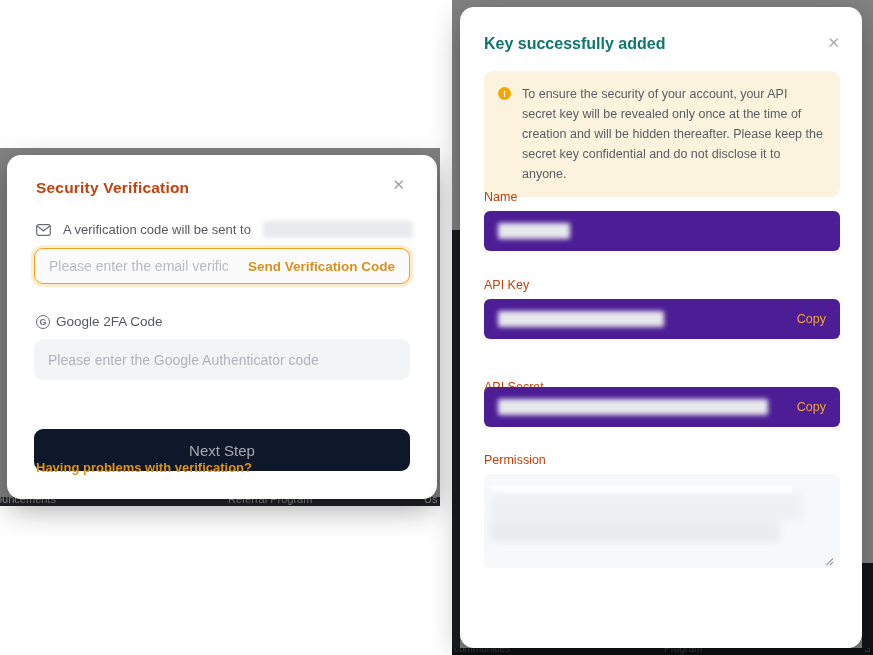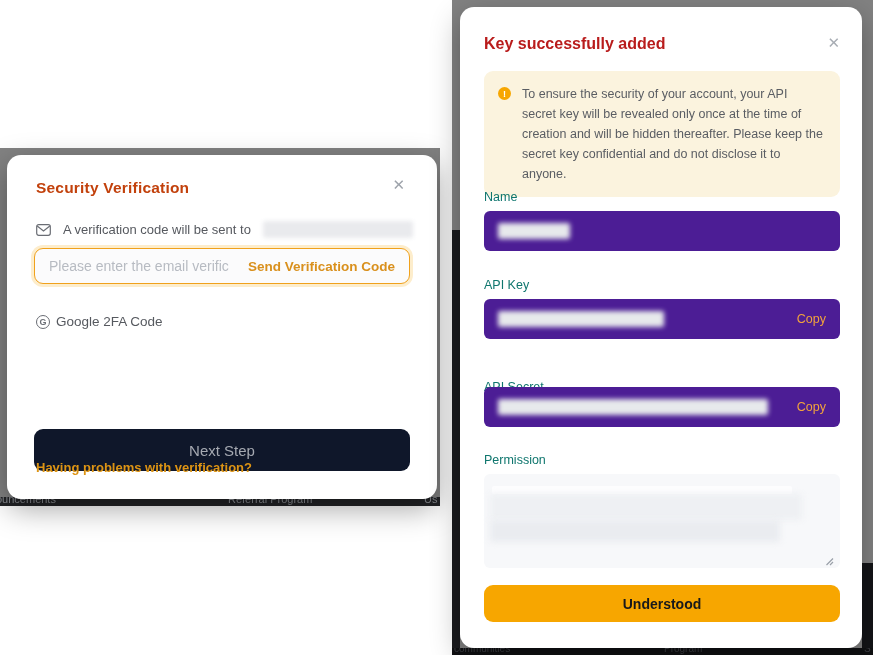--- a/index.html
+++ b/index.html
@@ -43,27 +43,27 @@
 
   
   .panel-right { position:absolute; left:452px; top:0; width:421px; height:655px; background:#828282; }
   .pr-dark-left { position:absolute; left:0; top:230px; width:8px; height:425px; background:#1a1b1e; }
   .pr-dark-right { position:absolute; left:410px; top:563px; width:11px; height:92px; background:#131417; }
   .pr-dark-bottom { position:absolute; left:0; top:648px; width:421px; height:7px; background:#0f1012; overflow:hidden; }
   .pr-dark-bottom span { position:absolute; top:-5px; font-size:10px; color:#3c3e43; white-space:nowrap; }
 
   .modal-right { position:absolute; left:8px; top:7px; width:402px; height:641px; background:#ffffff;
                  border-radius:14px; box-shadow:0 10px 30px rgba(0,0,0,0.30); }
-  .mr-title { position:absolute; left:24px; top:28px; font-size:16px; font-weight:bold; color:#b91c1c; }
+  .mr-title { position:absolute; left:24px; top:28px; font-size:16px; font-weight:bold; color:#0f766e; }
   .mr-close { position:absolute; right:22px; top:28px; font-size:15px; color:#a8adb4; background:none; border:none; cursor:pointer; line-height:1; }
   .mr-warn { position:absolute; left:24px; top:64px; width:356px; background:#fbf3de; border-radius:9px;
              padding:13px 16px 13px 38px; font-size:12.5px; line-height:20px; color:#5a5d63; }
   .warn-icon { position:absolute; left:14px; top:16px; width:13px; height:13px; background:#f7a600; border-radius:50%;
                color:#ffffff; font-size:9px; font-weight:bold; display:flex; align-items:center; justify-content:center; }
-  .mr-label { position:absolute; left:24px; font-size:12.5px; color:#0f766e; }
+  .mr-label { position:absolute; left:24px; font-size:12.5px; color:#c2410c; }
   .mr-field { position:absolute; left:24px; width:356px; height:40px; background:#4c1d95; border-radius:6px;
               display:flex; align-items:center; padding:0 14px; }
   .blob { height:16px; background:#e7e9ec; border-radius:2px; filter:blur(2.5px); }
   .mr-copy { margin-left:auto; border:none; background:none; cursor:pointer; font-size:12.5px; color:#f2a33c;
              font-family:"Liberation Sans", sans-serif; }
   .mr-textarea { position:absolute; left:24px; top:467px; width:356px; height:94px; background:#f7f8fa; border-radius:6px; }
   .ta-row1 { position:absolute; left:8px; top:12px; width:300px; height:8px; background:#fdfdfe; border-radius:2px; }
   .ta-row2 { position:absolute; left:6px; top:20px; width:312px; height:26px; background:#eef0f3; border-radius:2px; filter:blur(3px); }
   .ta-row3 { position:absolute; left:6px; top:46px; width:290px; height:22px; background:#eaecf0; border-radius:2px; filter:blur(3px); }
   .ta-handle { position:absolute; right:6px; bottom:6px; width:10px; height:10px; cursor:nwse-resize; }
@@ -107,20 +107,21 @@
       <button class="ml-next" disabled="">Next Step</button>
 
       <div class="ml-help-wrap">
         <button class="ml-help">Having problems with verification?</button>
       </div>
 
       <div class="ml-googlerow" style="top:159px">
         <span class="g-icon">G</span>
         <span>Google 2FA Code</span>
       </div>
+      <input class="ml-input2" style="top: 184px;" type="text" placeholder="Please enter the Google Authenticator code">
     </div>
   </div>
 
   <div class="panel-right">
     <div class="pr-dark-left"></div>
     <div class="pr-dark-right"></div>
     <div class="pr-dark-bottom">
       <span style="left:2px">communities</span>
       <span style="left:212px">Program</span>
       <span style="left:412px">S</span>
@@ -157,16 +158,15 @@
         <div class="ta-row1"></div>
         <div class="ta-row2"></div>
         <div class="ta-row3"></div>
         <span class="ta-handle">
           <svg width="10" height="10" viewBox="0 0 10 10">
               <path d="M9 2.5 L2.5 9 M9 6 L6 9" stroke="#9aa0a8" stroke-width="1.2" fill="none"></path>
             </svg>
         </span>
       </div>
 
-      <button class="mr-understood">Understood</button>
     </div>
   </div>
 </div>
 
 </body></html>

